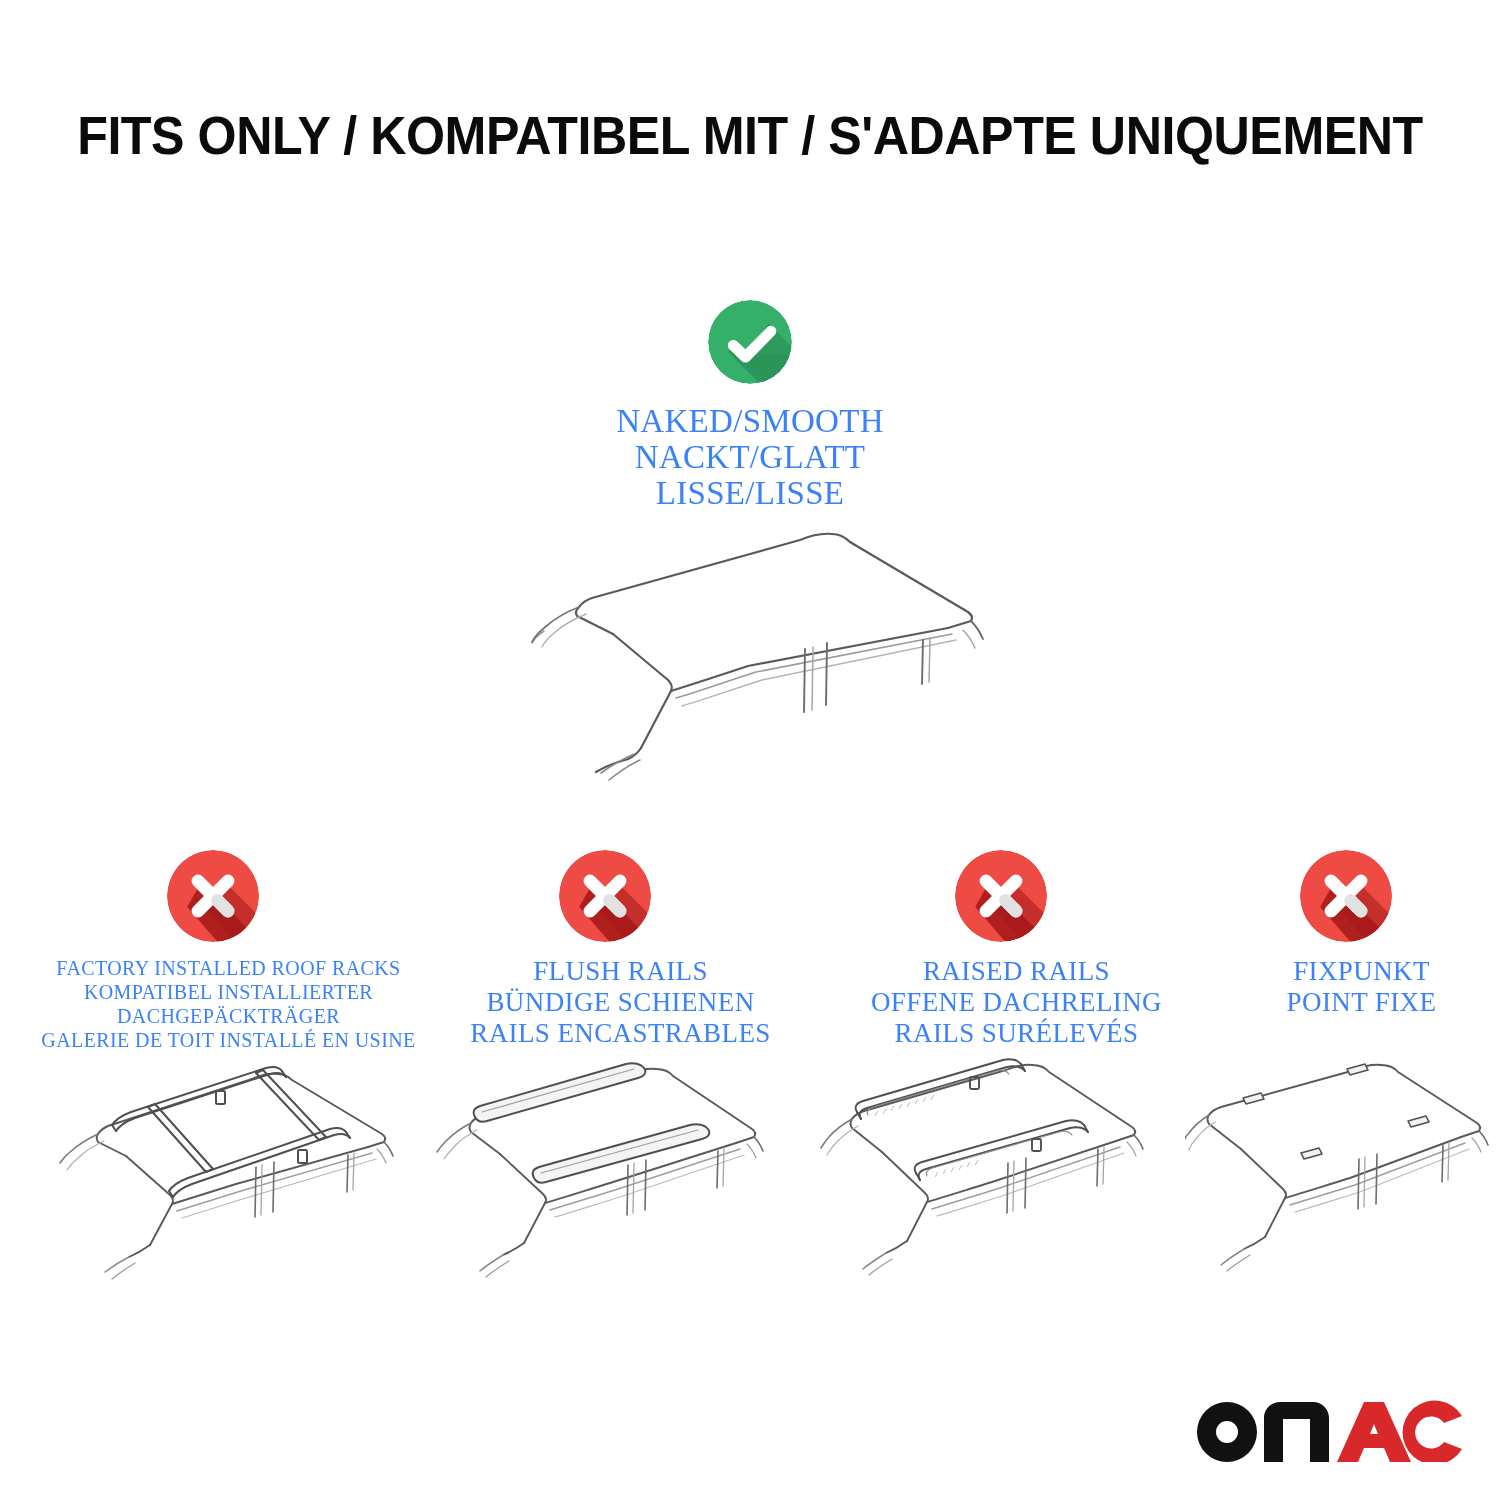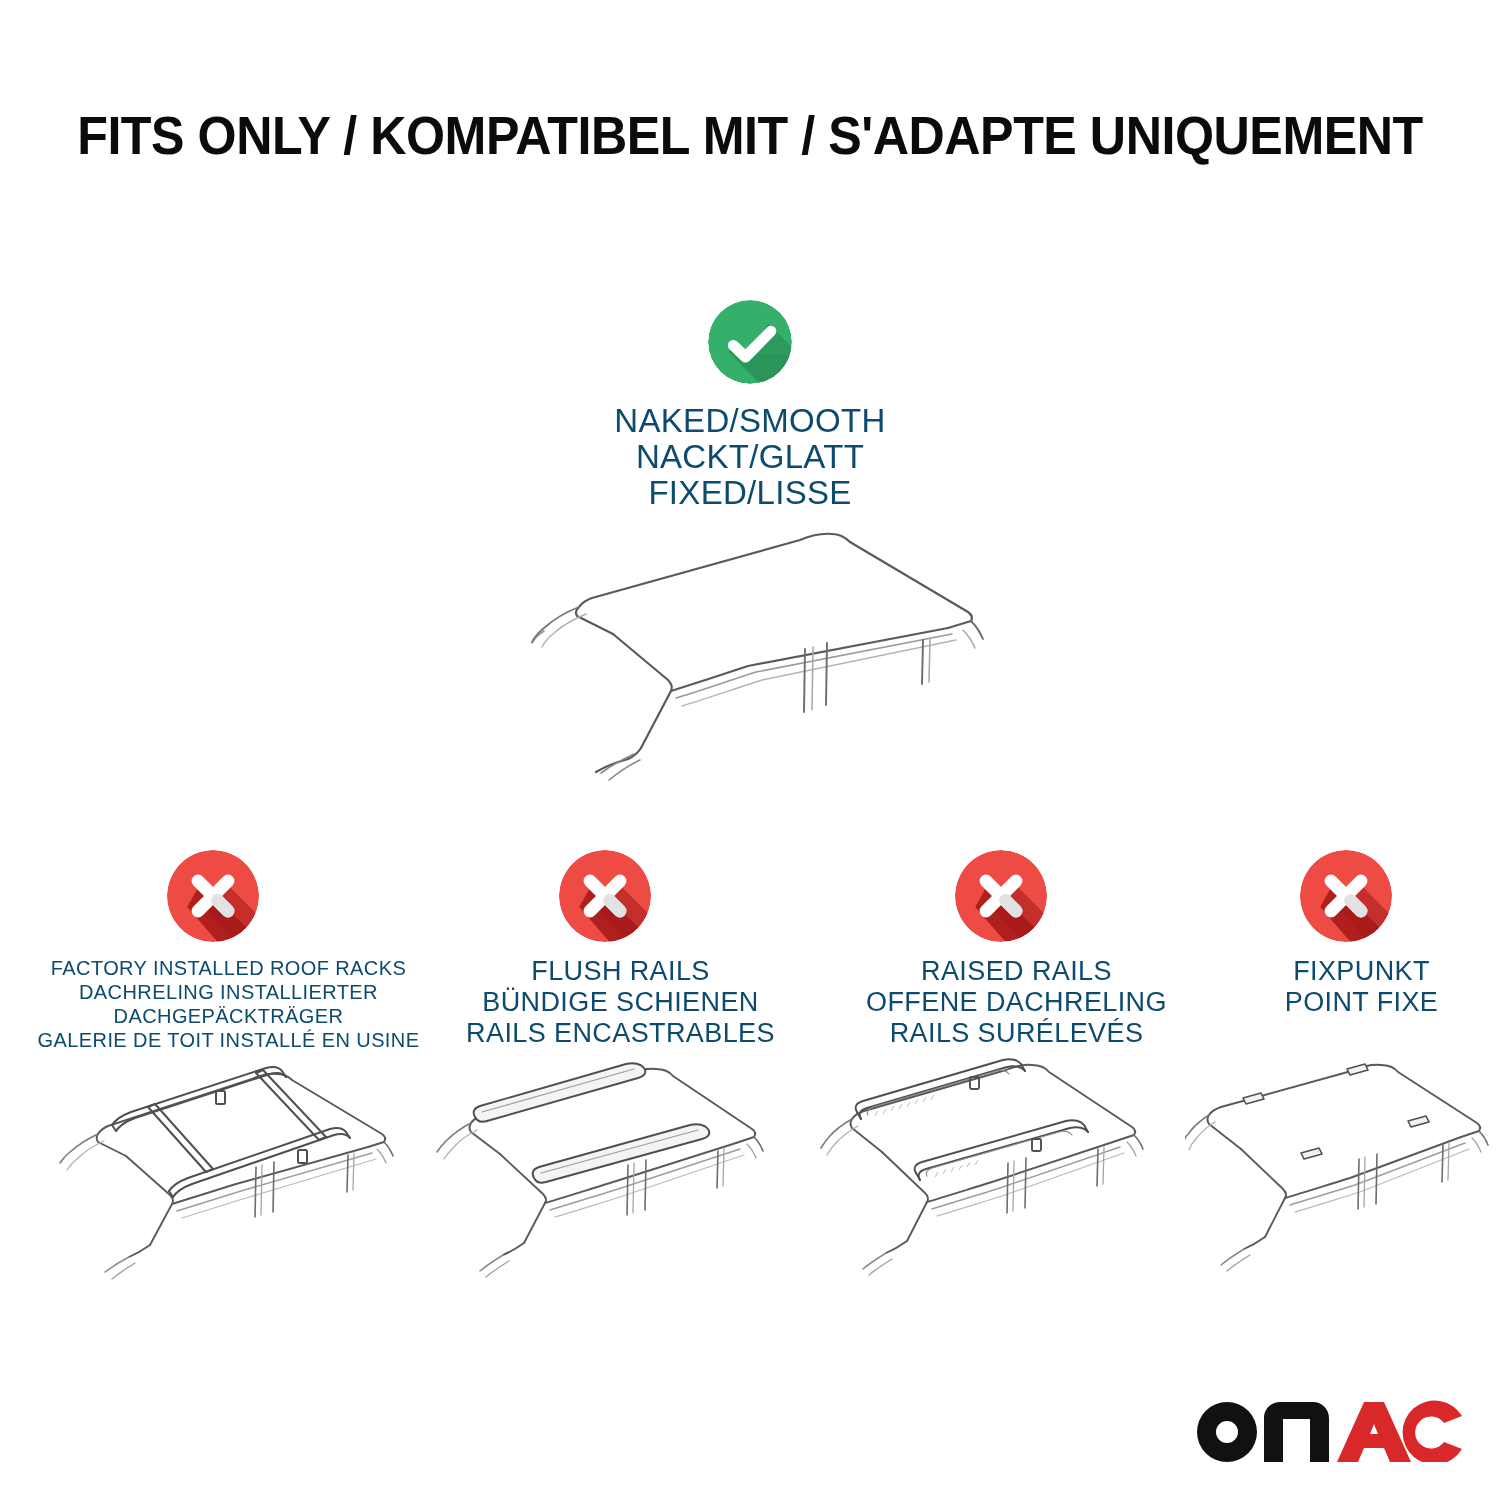--- a/index.html
+++ b/index.html
@@ -33,23 +33,23 @@
   .badge{
     position:relative;
     border-radius:50%;
     overflow:hidden;
     margin:0 auto;
   }
   .badge svg{position:absolute;top:0;left:0;width:100%;height:100%;}
 
   .label{
     text-align:center;
-    font-family:Liberation Sans, sans-serif;
+    font-family:Liberation Serif, serif;
     font-weight:300;
-    color:#0c4a6e;
+    color:#3b82f6;
     line-height:1.08;
     letter-spacing:0.6px;
     white-space:nowrap;
   }
   .label div{white-space:nowrap;}
 
   
   #hero{ top:300px; left:0; width:1500px; }
   #hero .badge{width:84px;height:84px;}
   #hero .label{margin-top:19px;font-size:33px;line-height:36px;letter-spacing:0.3px;}
@@ -108,21 +108,21 @@
         <path d="M72,28 L100,56 L100,100 L68,100 L40,72 Z" fill="#2a9359" opacity="0.7"></path>
 
         <path d="M25.5,49.5 a6.5,6.5 0 0 1 9.2,-0.2 L44.5,58.7 L70.2,32.6 a6.5,6.5 0 0 1 9.3,9.1 L49.3,72.6 a6.6,6.6 0 0 1 -9.3,0.05 L25.6,58.7 a6.5,6.5 0 0 1 -0.1,-9.2 Z" fill="#ffffff"></path>
       </g>
     </svg>
   </div>
 
   <div class="label">
     <div>NAKED/SMOOTH</div>
     <div>NACKT/GLATT</div>
-    <div>FIXED/LISSE</div>
+    <div>LISSE/LISSE</div>
   </div>
 </div>
 
 <div id="hero-art">
   <svg viewBox="0 0 520 290" xmlns="http://www.w3.org/2000/svg" aria-hidden="true">
     <g fill="none" stroke="#5a5a5a" stroke-width="2.2" stroke-linecap="round" stroke-linejoin="round">
 
       <path d="M332,12 C340,12 345,15 350,20 L468,90 C472,93 473,96 471,99"></path>
       <path d="M332,12 C322,11 312,13 300,18 L92,76 C86,78 82,81 79,85"></path>
       <path d="M79,85 C76,88 75,91 77,94 L113,112"></path>
@@ -178,21 +178,21 @@
         <g transform="rotate(45 50 50)">
           <rect x="43" y="20" width="14" height="60" rx="7" fill="#ffffff"></rect>
           <rect x="20" y="43" width="60" height="14" rx="7" fill="#ffffff"></rect>
           <rect x="50" y="43" width="30" height="14" rx="7" fill="#e2e2e2"></rect>
         </g>
       </g>
     </svg>
   </div>
   <div class="label">
     <div>FACTORY INSTALLED ROOF RACKS</div>
-    <div>DACHRELING INSTALLIERTER</div>
+    <div>KOMPATIBEL INSTALLIERTER</div>
     <div>DACHGEPÄCKTRÄGER</div>
     <div>GALERIE DE TOIT INSTALLÉ EN USINE</div>
   </div>
 </div>
 
 <div class="col-art" id="art0">
   <svg viewBox="0 0 420 235" xmlns="http://www.w3.org/2000/svg" aria-hidden="true">
     <g fill="none" stroke="#5a5a5a" stroke-width="1.9" stroke-linecap="round" stroke-linejoin="round">
 
       <path d="M247,19 C254,19 258,21 262,25 L352,79 C355,81 356,84 354,87"></path>

